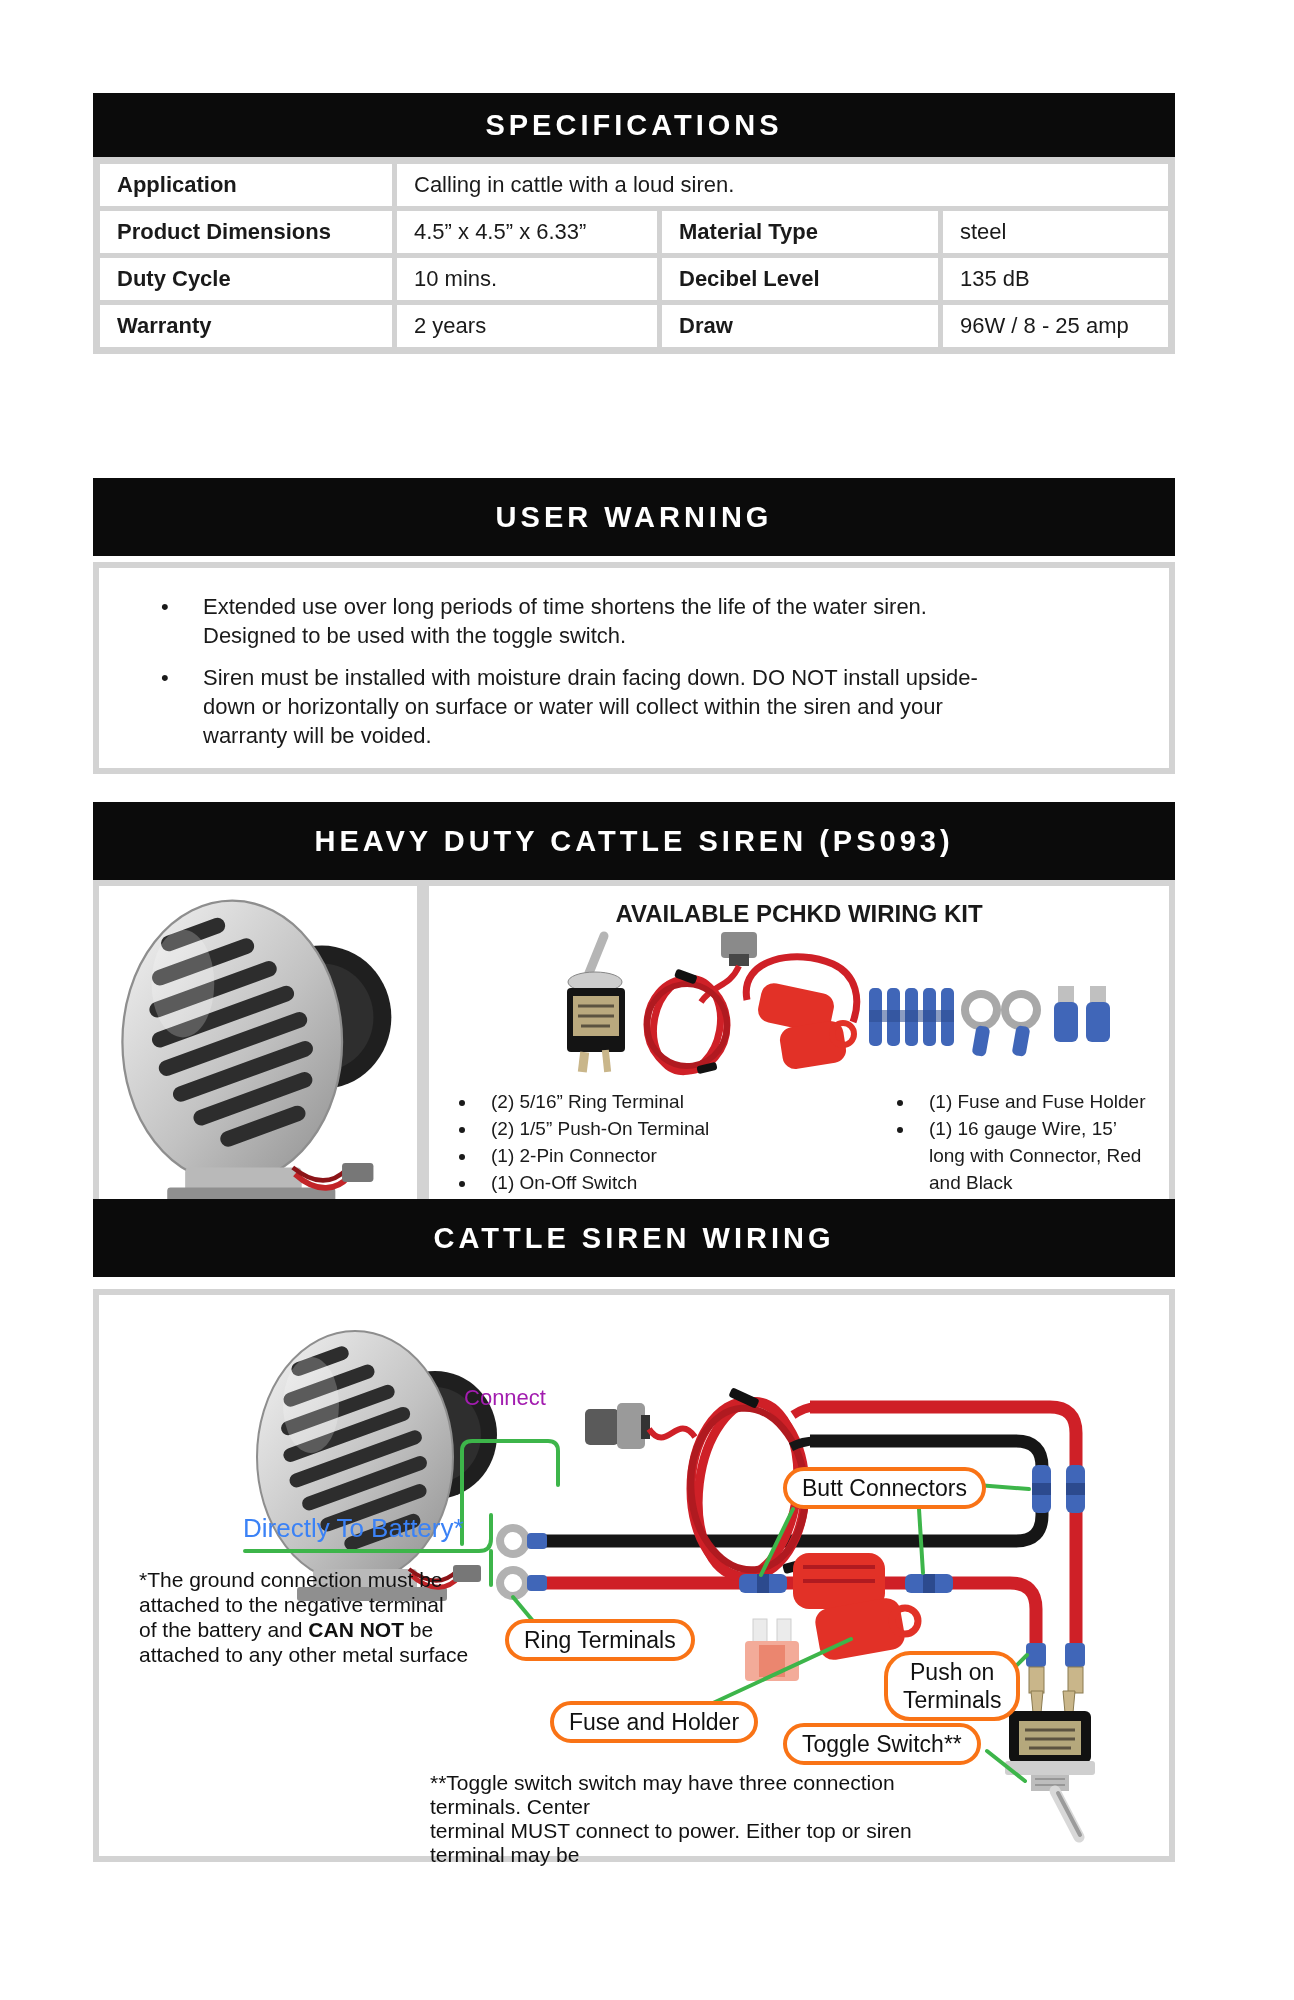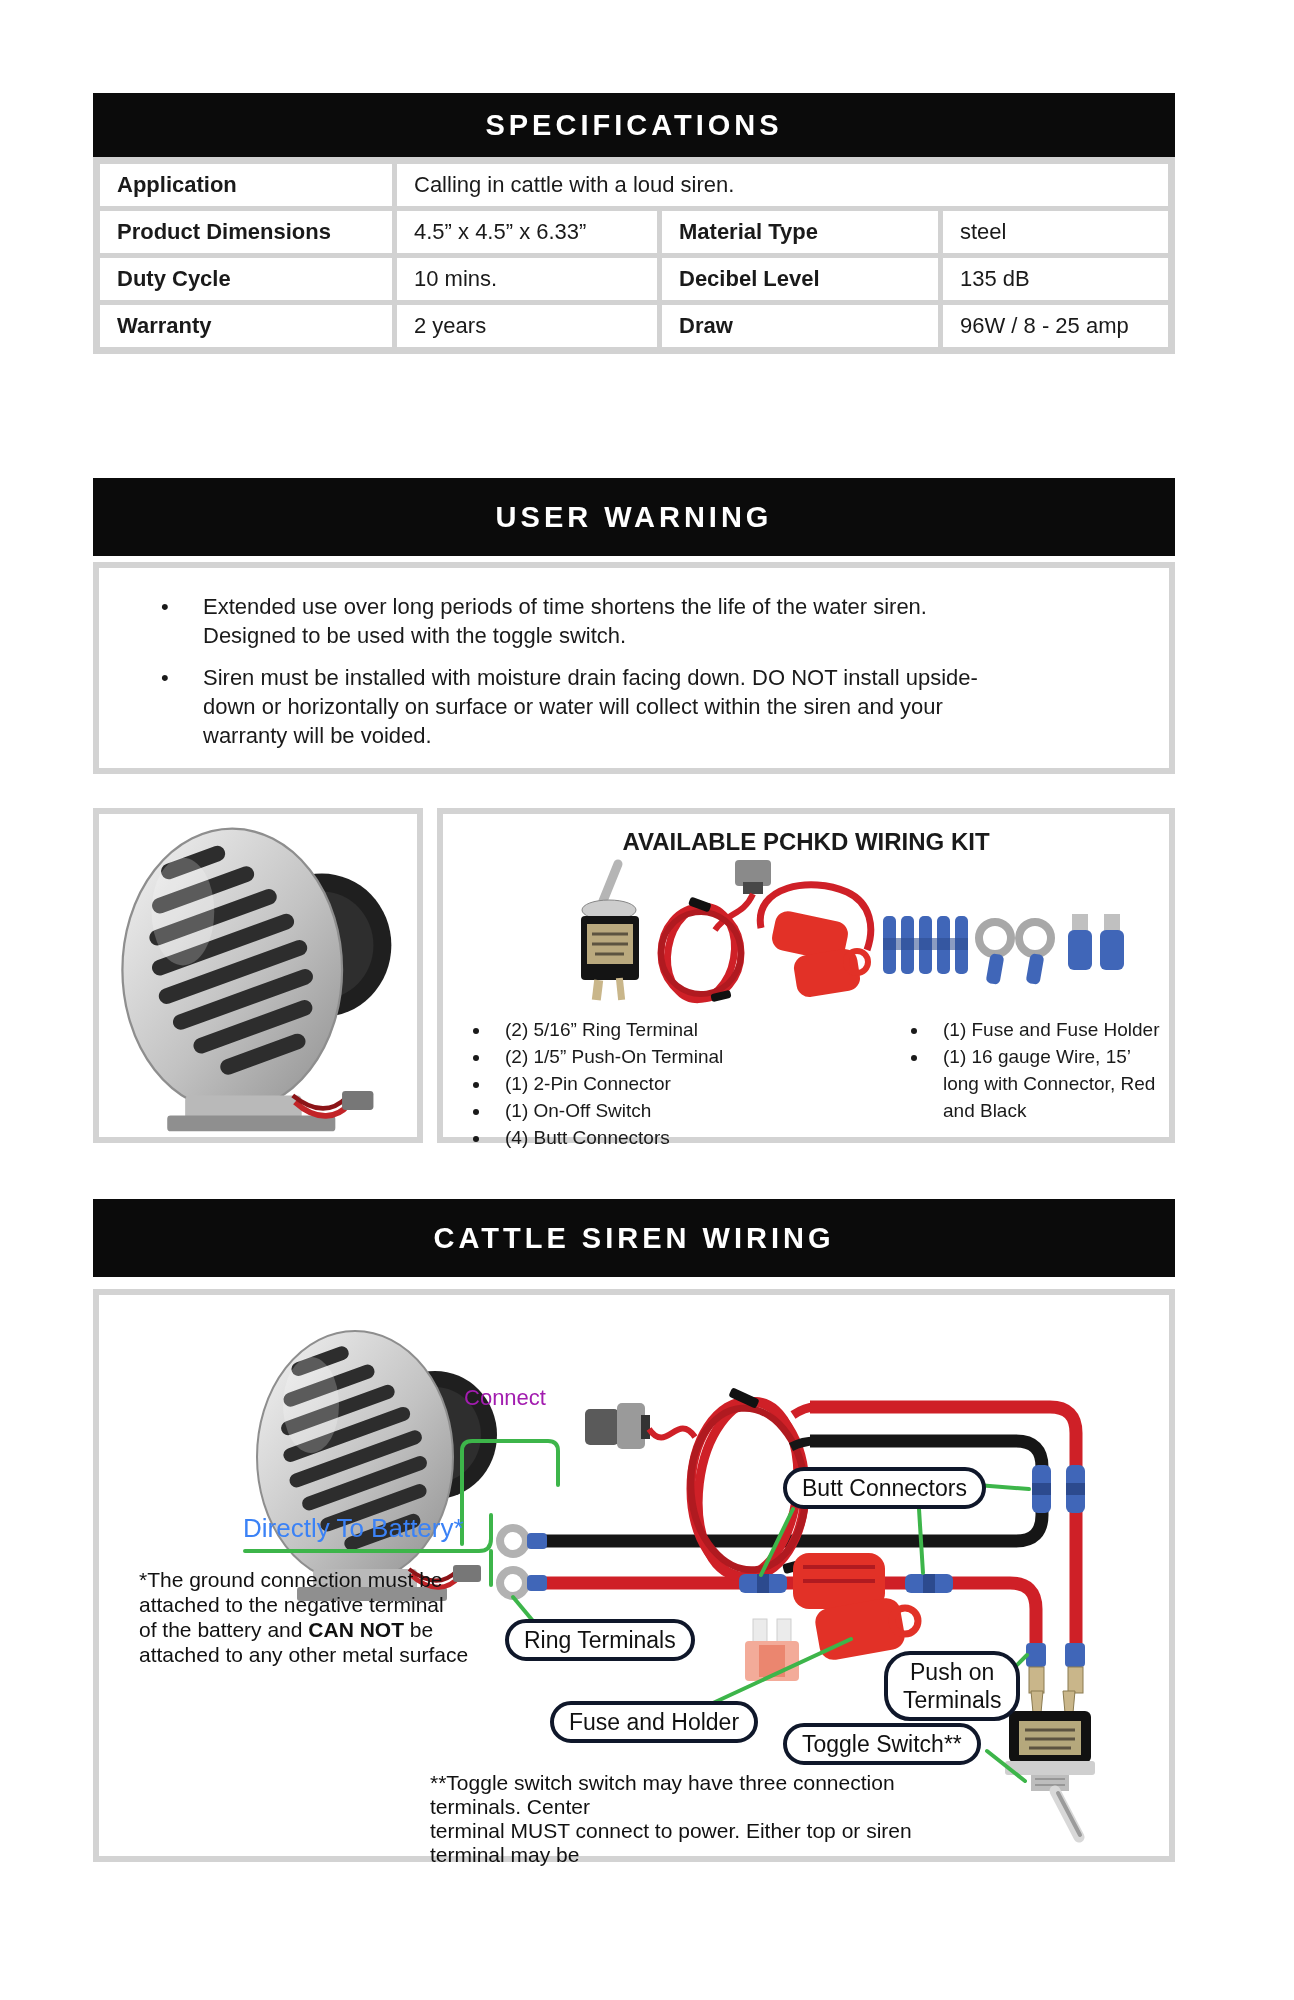--- a/index.html
+++ b/index.html
@@ -29,36 +29,36 @@
   
   .graybox{border:6px solid #d3d3d3;background:#fff;}
 
   
   .warn-box{margin-top:6px;height:176px;padding:24px 40px 0 62px;box-sizing:content-box;}
   .bullet-row{display:flex;margin-bottom:13px;}
   .bullet-dot{width:42px;font-size:22px;line-height:29px;}
   .bullet-text{font-size:22px;line-height:29px;white-space:pre-line;}
 
   
-  .prod-row{display:flex;gap:14px;margin-top:6px;height:335px;}
+  .prod-row{display:flex;height:335px;}
   .photo-box{width:318px;flex:none;display:flex;align-items:center;justify-content:center;}
   .kit-box{flex:1;padding:8px 0 0 0;}
   .kit-heading{text-align:center;font-weight:bold;font-size:24px;margin:6px 0 0 0;}
   .kit-strip{width:712px;height:150px;margin:2px auto 0 auto;}
   .kit-lists{display:flex;margin-top:4px;}
   .kit-lists ul{margin:0;padding:0 0 0 48px;list-style:disc;}
   .kit-lists ul.left{width:390px;flex:none;}
   .kit-lists li{font-size:19px;line-height:27px;padding-left:14px;}
   .pre{white-space:pre-line;}
 
   
   .wiring-box{position:relative;margin-top:12px;height:573px;
               box-shadow:inset 0 0 0 6px #d3d3d3;background:#fff;}
   .wiring-box svg.diagram{position:absolute;left:0;top:0;}
-  .pill{position:absolute;display:inline-block;background:#fff;border:4px solid #0f172a;
+  .pill{position:absolute;display:inline-block;background:#fff;border:4px solid #f97316;
         border-radius:26px;padding:3px 15px;font-size:23px;color:#111;text-align:center;
         white-space:pre-line;line-height:28px;}
   .freelabel{position:absolute;font-size:22px;color:#a21caf;}
   .battery-label{position:absolute;font-size:26px;color:#3b82f6;}
   .footnote{position:absolute;font-size:21px;line-height:25px;white-space:pre-line;color:#111;}
   .footnote b{font-weight:bold;}
   .pagenum{position:absolute;left:93px;top:1924px;font-size:38px;color:#111;}
 </style>
 </head>
 <body>
@@ -134,20 +134,21 @@
         <div class="bullet-row">
           <div class="bullet-dot">•</div>
           <div class="bullet-text">Siren must be installed with moisture drain facing down. DO NOT install upside-
 down or horizontally on surface or water will collect within the siren and your
 warranty will be voided.</div>
         </div>
       </div>
     </section>
 
     <section id="prod">
+      <div class="bar h78">HEAVY DUTY CATTLE SIREN (PS093)</div>
       <div class="prod-row">
         <div class="graybox photo-box">
           <svg width="300" height="325" viewBox="0 0 250 290">
             <use href="#siren"></use>
           </svg>
         </div>
         <div class="graybox kit-box">
           <div class="kit-heading">AVAILABLE PCHKD WIRING KIT</div>
           <svg class="kit-strip" viewBox="0 0 712 150">
 

